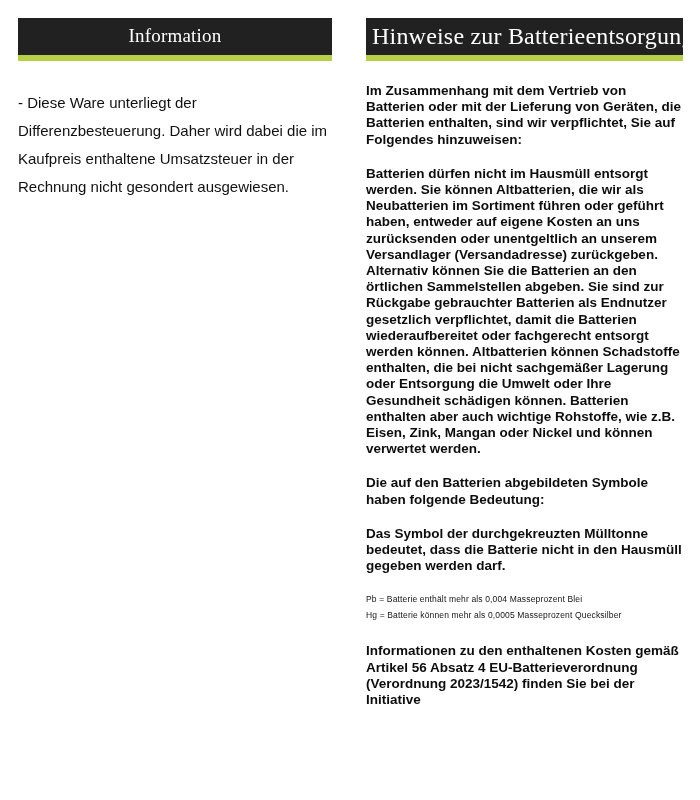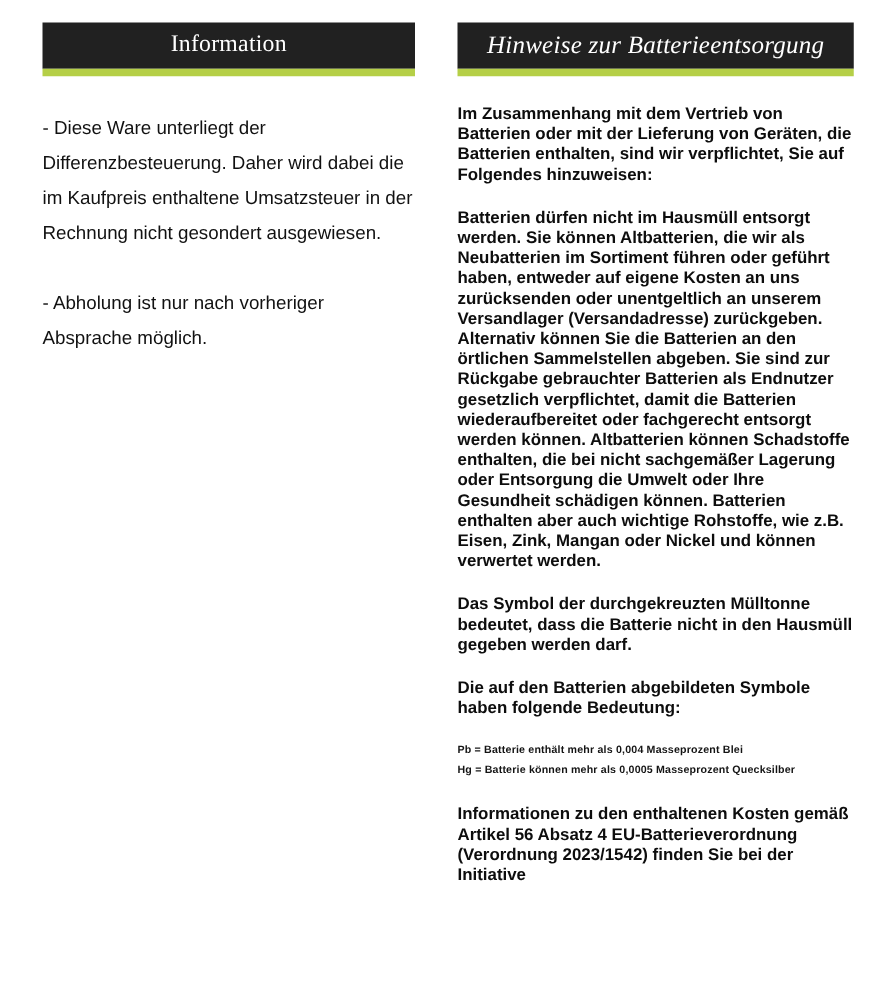--- a/index.html
+++ b/index.html
@@ -29,21 +29,21 @@
     display: flex;
     flex-direction: row;
     align-items: flex-start;
     width: 700px;
   }
   .col {
     box-sizing: border-box;
   }
   .col-left {
     width: 354px;
-    padding: 18px 22px 0 34px;
+    padding: 18px 22px 0 18px;
   }
   .col-right {
     width: 346px;
     padding: 18px 17px 0 12px;
   }
 
   
   .panel-head {
     background: #212121;
     width: 100%;
@@ -53,22 +53,21 @@
   }
   .panel-head-title {
     font-family: "Liberation Serif", serif;
     font-size: 19px;
     line-height: 22px;
     color: #ffffff;
     letter-spacing: .2px;
     white-space: nowrap;
   }
   .col-right .panel-head-title {
-    font-size: 20px;
-    font-style: italic;
+    font-size: 24px;
   }
   .panel-rule {
     height: 6px;
     width: 100%;
     background: #b5cf47;
   }
 
   
   .body-left {
     margin-top: 28px;
@@ -99,55 +98,53 @@
   .fineprint {
     margin: 18px 0 20px 0;
     font-size: 8.5px;
     line-height: 15.5px;
     font-weight: normal;
     color: #141414;
     letter-spacing: .15px;
   }
   .fineprint div {
     white-space: nowrap;
-    font-weight: bold;
   }
 </style>
 </head>
 <body>
 
 <div class="page">
   <div class="columns">
 
     <div class="col col-left">
       <div class="panel-head">
         <div class="panel-head-title">Information</div>
       </div>
       <div class="panel-rule"></div>
 
       <div class="body-left">
         <p>- Diese Ware unterliegt der Differenzbesteuerung. Daher wird dabei die im Kaufpreis enthaltene Umsatzsteuer in der Rechnung nicht gesondert ausgewiesen.</p>
-        <p>- Abholung ist nur nach vorheriger Absprache möglich.</p>
       </div>
     </div>
 
     <div class="col col-right">
       <div class="panel-head">
         <div class="panel-head-title">Hinweise zur Batterieentsorgung</div>
       </div>
       <div class="panel-rule"></div>
 
       <div class="body-right">
         <p>Im Zusammenhang mit dem Vertrieb von Batterien oder mit der Lieferung von Geräten, die Batterien enthalten, sind wir verpflichtet, Sie auf Folgendes hinzuweisen:</p>
 
         <p>Batterien dürfen nicht im Hausmüll entsorgt werden. Sie können Altbatterien, die wir als Neubatterien im Sortiment führen oder geführt haben, entweder auf eigene Kosten an uns zurücksenden oder unentgeltlich an unserem Versandlager (Versandadresse) zurückgeben. Alternativ können Sie die Batterien an den örtlichen Sammelstellen abgeben. Sie sind zur Rückgabe gebrauchter Batterien als Endnutzer gesetzlich verpflichtet, damit die Batterien wiederaufbereitet oder fachgerecht entsorgt werden können. Altbatterien können Schadstoffe enthalten, die bei nicht sachgemäßer Lagerung oder Entsorgung die Umwelt oder Ihre Gesundheit schädigen können. Batterien enthalten aber auch wichtige Rohstoffe, wie z.B. Eisen, Zink, Mangan oder Nickel und können verwertet werden.</p>
 
+        <p>Die auf den Batterien abgebildeten Symbole haben folgende Bedeutung:</p>
+
         <p>Das Symbol der durchgekreuzten Mülltonne bedeutet, dass die Batterie nicht in den Hausmüll gegeben werden darf.</p>
-
-        <p>Die auf den Batterien abgebildeten Symbole haben folgende Bedeutung:</p>
 
 
         <div class="fineprint">
           <div>Pb = Batterie enthält mehr als 0,004 Masseprozent Blei</div>
           <div>Hg = Batterie können mehr als 0,0005 Masseprozent Quecksilber</div>
         </div>
 
         <p style="margin-bottom:4px;">Informationen zu den enthaltenen Kosten gemäß Artikel 56 Absatz 4 EU-Batterieverordnung (Verordnung 2023/1542) finden Sie bei der Initiative</p>
 
       </div>

